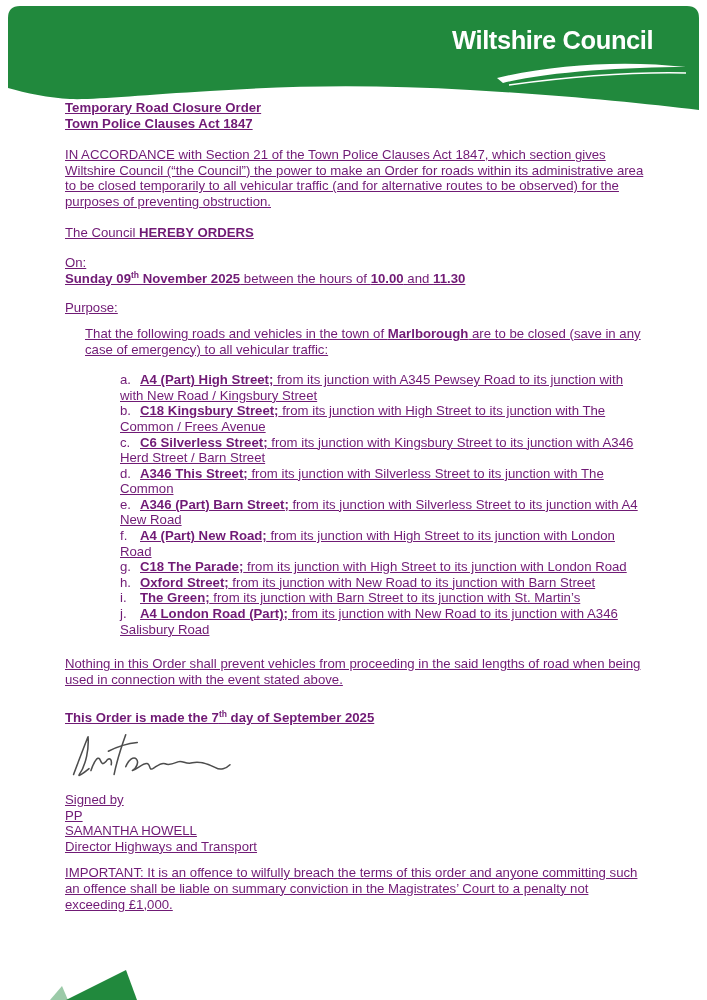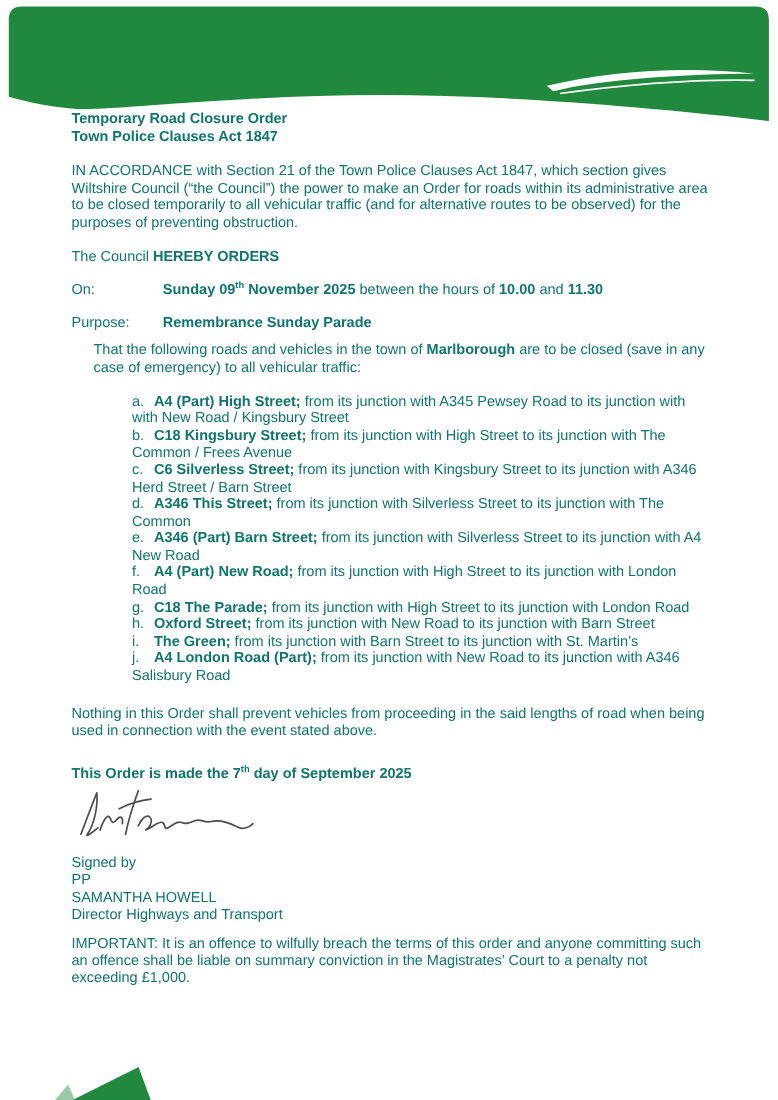--- a/index.html
+++ b/index.html
@@ -8,25 +8,25 @@
     overflow:hidden; font-family:"Liberation Sans","DejaVu Sans",sans-serif;
   }
   .banner { position:absolute; top:0; left:0; width:707px; height:130px; }
   .banner svg { display:block; }
   .logo-text {
     position:absolute; top:26px; left:452px; color:#ffffff;
     font-size:25.5px; font-weight:bold; letter-spacing:-0.4px; white-space:nowrap;
   }
   .content {
     position:relative; padding:100px 55px 0 65px;
-    font-size:13.2px; line-height:15.6px; color:#0f766e;
+    font-size:13.2px; line-height:15.6px; color:#701a75;text-decoration:underline;
   }
   .title-block { font-weight:bold; margin-bottom:16px; }
   .para { margin:0 0 15px 0; max-width:586px; }
-  .detail-row { display:flex; margin-bottom:14px; }
+  .detail-row { display:flex; margin-bottom:14px;flex-direction:column; }
   .detail-row .label { width:83px; flex:none; }
   .detail-row.purpose { margin-bottom:10px; }
   .indent1 { margin-left:20px; max-width:560px; margin-bottom:15px; }
   .roads { margin-left:55px; max-width:524px; margin-bottom:19px; }
   .road-item .marker { display:inline-block; width:20px; }
   .nothing-para { margin-bottom:23px; }
   .made-line { font-weight:bold; margin:0 0 4px 0; }
   .signature { margin:2px 0 6px 2px; }
   .signature svg { display:block; }
   .signer { margin-bottom:11px; }
@@ -44,41 +44,41 @@
     <svg width="707" height="130" viewBox="0 0 707 130">
       <path d="M20 6 H687 Q699 6 699 18 V110
                C640 103 560 95 470 90
                C380 85 300 85 210 91
                C140 95 95 100 70 99
                C50 98 25 93 8 88
                V18 Q8 6 20 6 Z" style="fill:var(--brand-green,#21893d)"></path>
       <path d="M497 78 C555 64 625 60 686 67 C625 67 545 72 503 83 Z" fill="#ffffff"></path>
       <path d="M509 85 C575 76 640 72 686 73" stroke="#ffffff" stroke-width="1.6" fill="none"></path>
     </svg>
+    <div class="logo-text">Wiltshire Council</div>
   </div>
 
   <main class="content">
 
     <div class="title-block">
       <div>Temporary Road Closure Order</div>
       <div>Town Police Clauses Act 1847</div>
     </div>
 
     <p class="para">IN ACCORDANCE with Section 21 of the Town Police Clauses Act 1847, which section gives Wiltshire Council (“the Council”) the power to make an Order for roads within its administrative area to be closed temporarily to all vehicular traffic (and for alternative routes to be observed) for the purposes of preventing obstruction.</p>
 
     <p class="para"><span>The Council </span><b>HEREBY ORDERS</b></p>
 
     <div class="detail-row">
       <span class="label">On:</span>
       <span class="value"><b><span>Sunday 09</span><sup>th</sup><span> November 2025</span></b><span> between the hours of </span><b>10.00</b><span> and </span><b>11.30</b></span>
     </div>
 
     <div class="detail-row purpose">
       <span class="label">Purpose:</span>
-      <b class="value">Remembrance Sunday Parade</b>
     </div>
 
     <p class="para indent1"><span>That the following roads and vehicles in the town of </span><b>Marlborough</b><span> are to be closed (save in any case of emergency) to all vehicular traffic:</span></p>
 
     <div class="roads">
       <div class="road-item"><span class="marker">a.</span><b class="road-name">A4 (Part) High Street;</b><span class="road-rest"> from its junction with A345 Pewsey Road to its junction with with New Road / Kingsbury Street</span></div>
 
       <div class="road-item"><span class="marker">b.</span><b class="road-name">C18 Kingsbury Street;</b><span class="road-rest"> from its junction with High Street to its junction with The Common / Frees Avenue</span></div>
 
       <div class="road-item"><span class="marker">c.</span><b class="road-name">C6 Silverless Street;</b><span class="road-rest"> from its junction with Kingsbury Street to its junction with A346 Herd Street / Barn Street</span></div>

